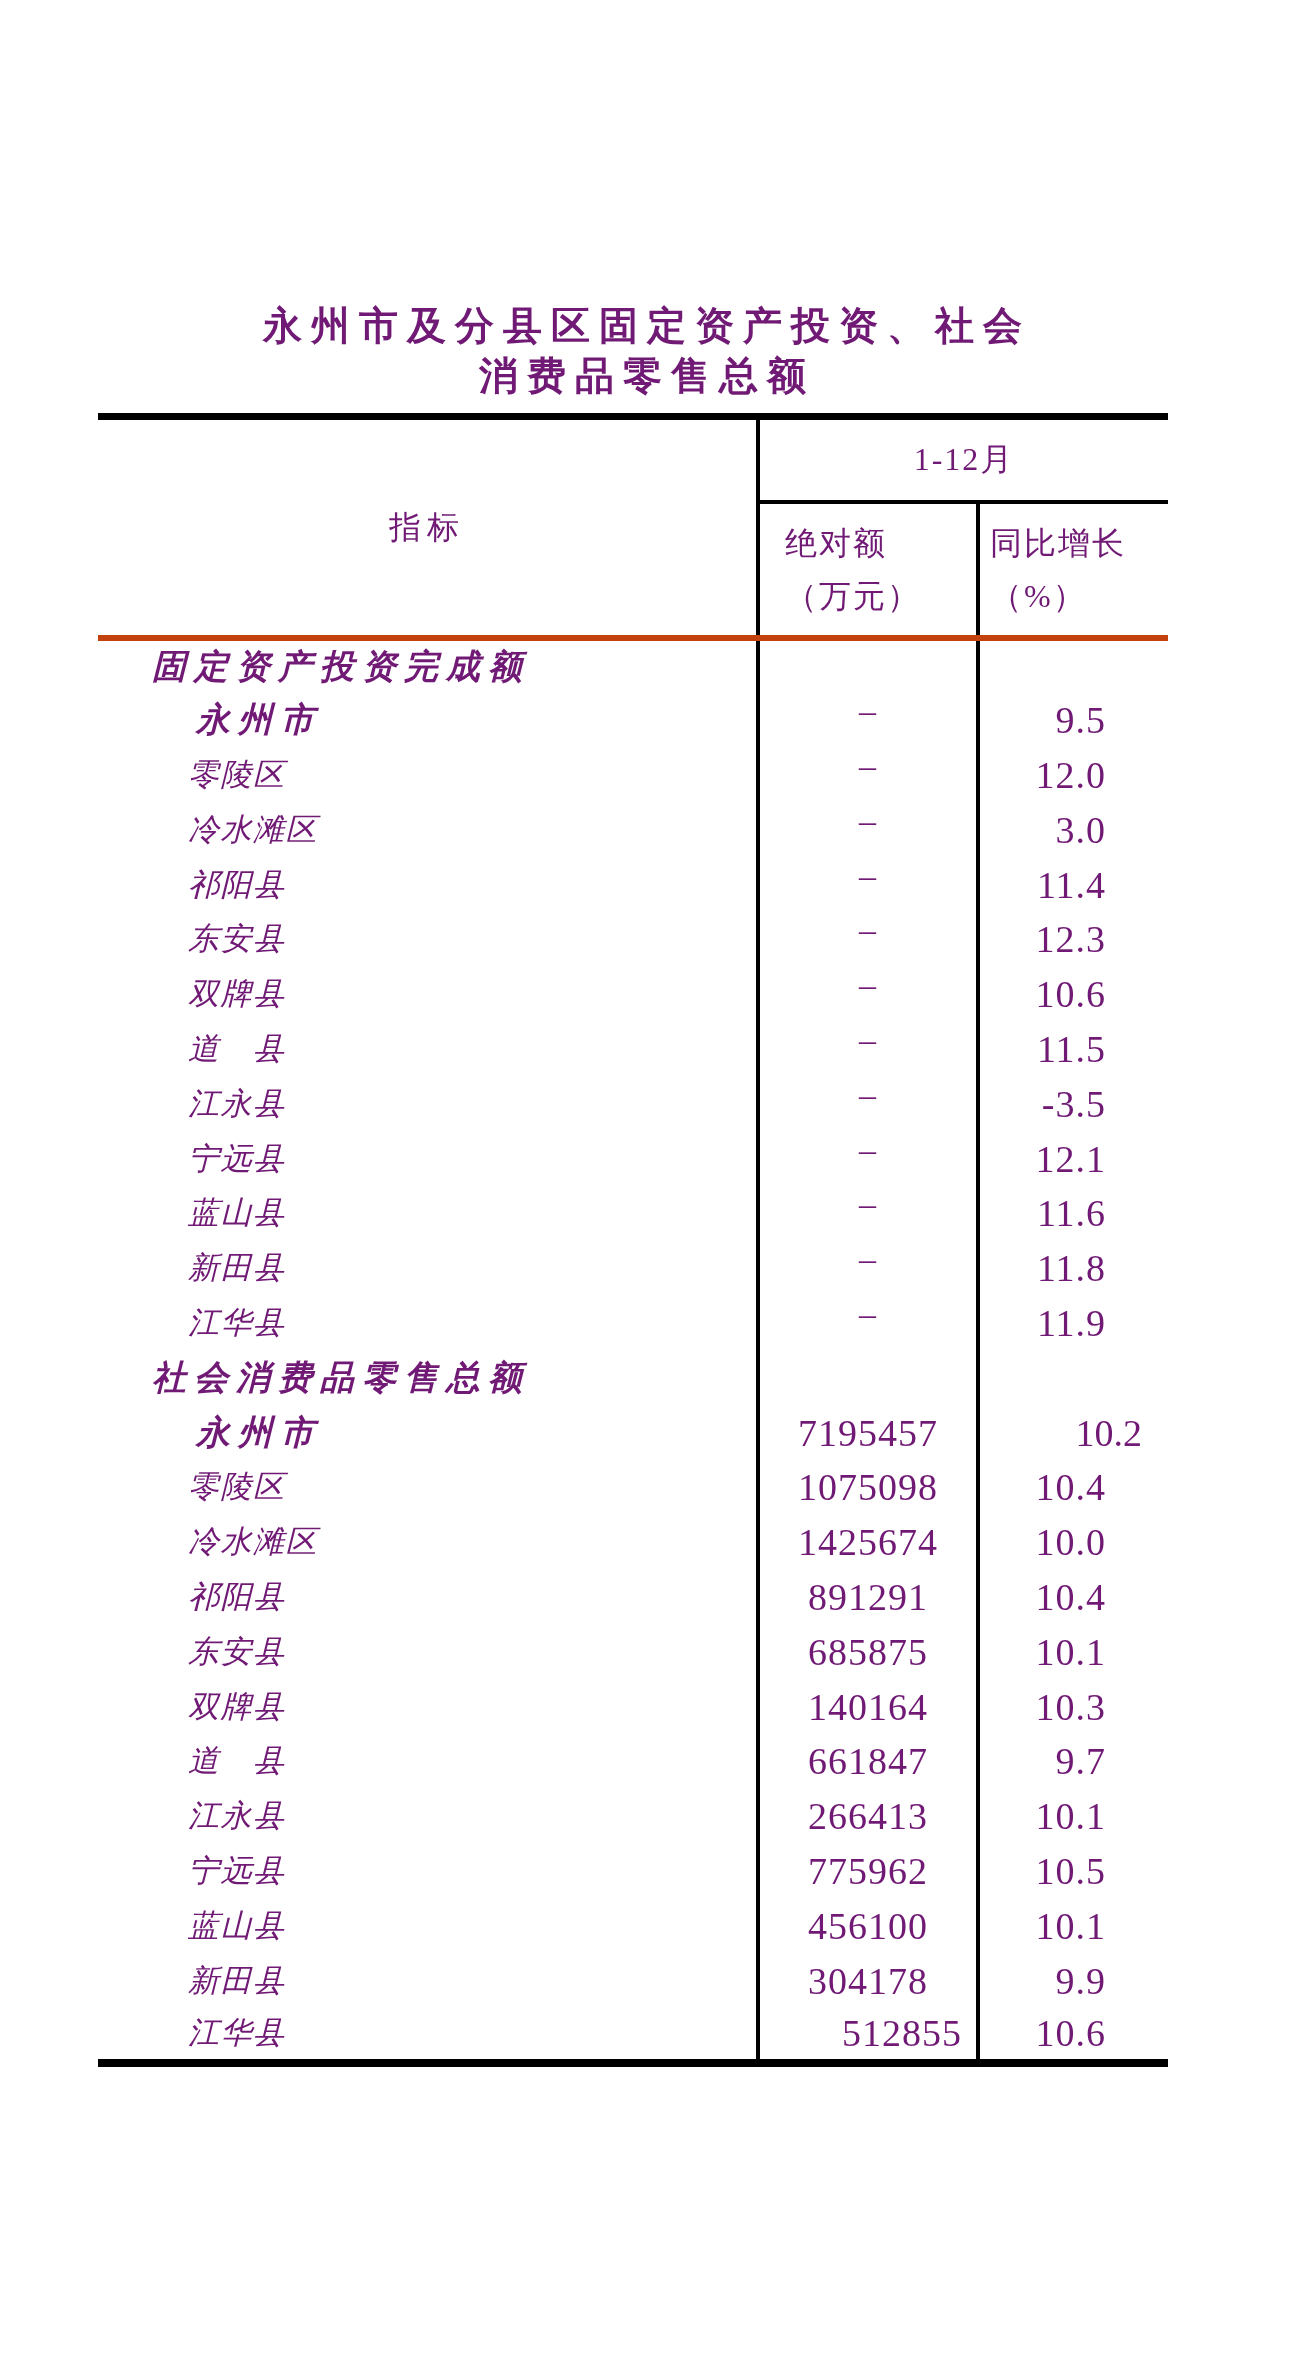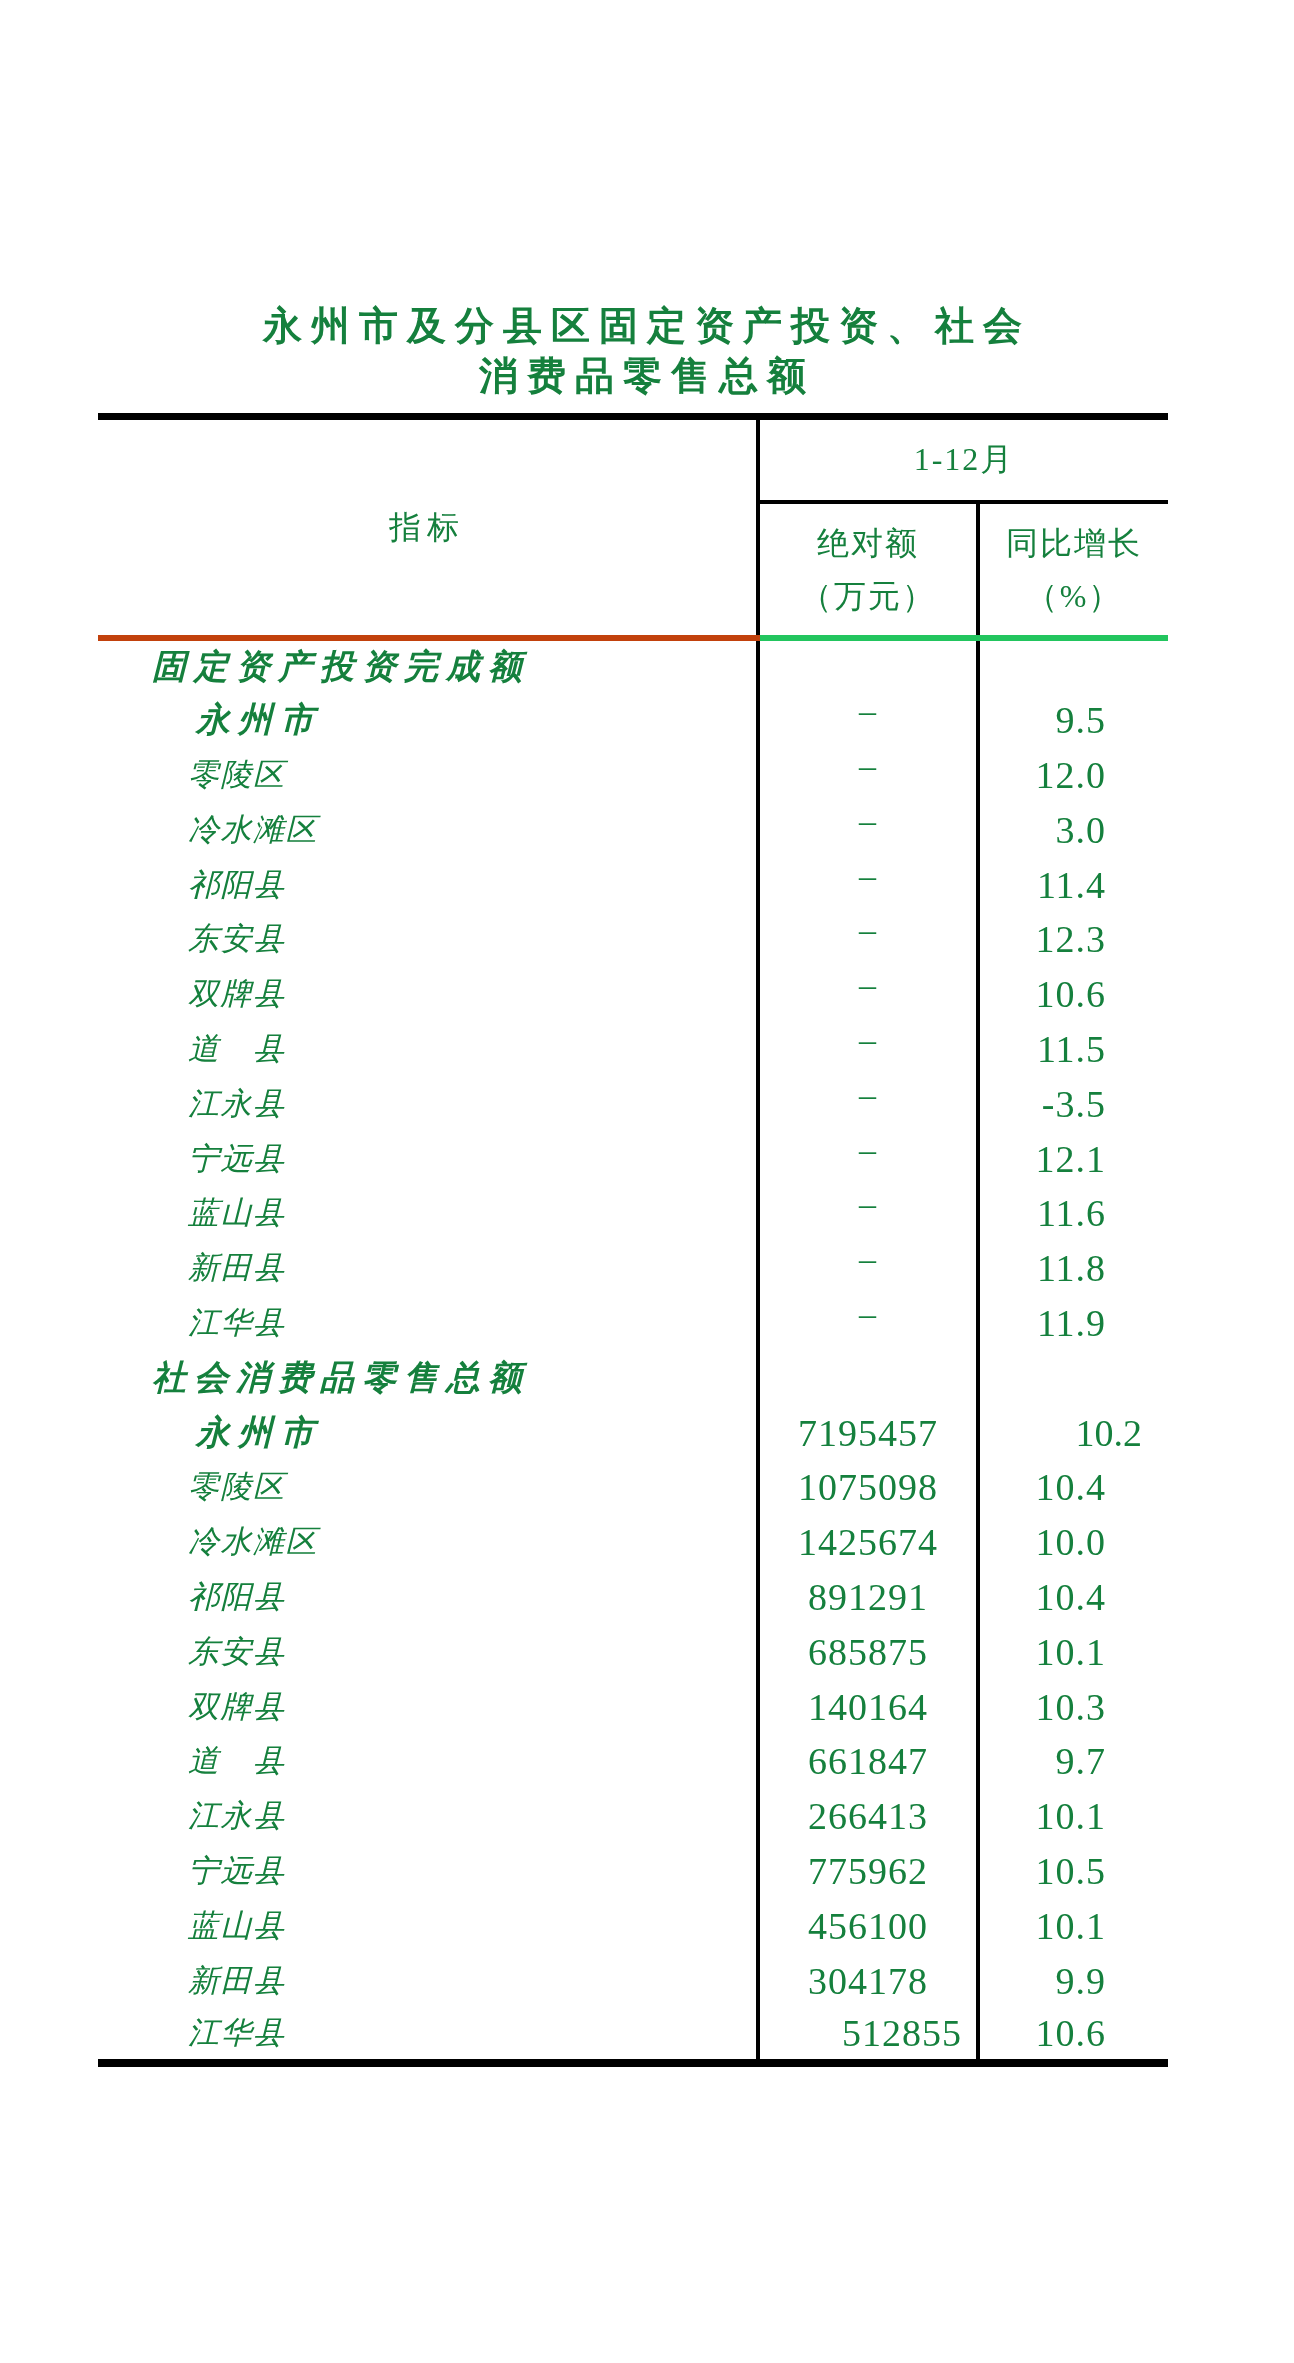--- a/index.html
+++ b/index.html
@@ -1,21 +1,21 @@
 <!DOCTYPE html>
 <html><head>
 <meta charset="utf-8">
 <style>
   html,body{margin:0;padding:0;background:#9a9a9a;}
   .page{
     position:relative;
     width:1294px;height:2363px;
     margin:0 auto;
     background:#ffffff;
-    color:#15803d;
+    color:#701a75;
     font-family:"Liberation Serif","DejaVu Serif",serif;
     overflow:hidden;
   }
   
   .doc-title{
     position:absolute;top:301px;left:0;width:100%;
     text-align:center;
     font-family:"Liberation Sans","DejaVu Sans",sans-serif;
     font-weight:700;
     font-size:39px;
@@ -43,24 +43,24 @@
   }
   th.h-period{
     height:80px;
     text-align:center;
     letter-spacing:2px;
     border-left:4px solid #000;
     border-bottom:4px solid #000;
   }
   th.h-abs,th.h-growth{
     height:131px;
-    text-align:center;
+    text-align:left;
     letter-spacing:2px;
     line-height:53px;
-    border-bottom:6px solid #22c55e;
+    border-bottom:6px solid #c2410c;
   }
   th.h-abs{border-left:4px solid #000;padding:0 25px;}
   th.h-growth{border-left:4px solid #000;padding:0 10px;}
   tbody tr{height:54.8px;}
   tbody td{vertical-align:middle;padding:0;}
   td.label{
     font-size:31px;
     letter-spacing:1.5px;
     padding-left:90px;
     white-space:nowrap;

